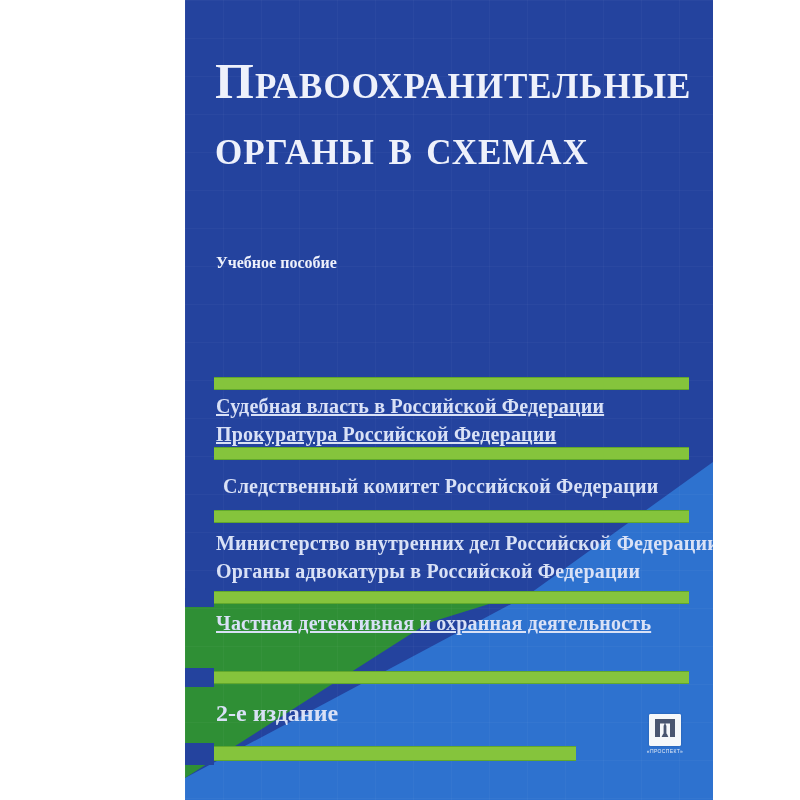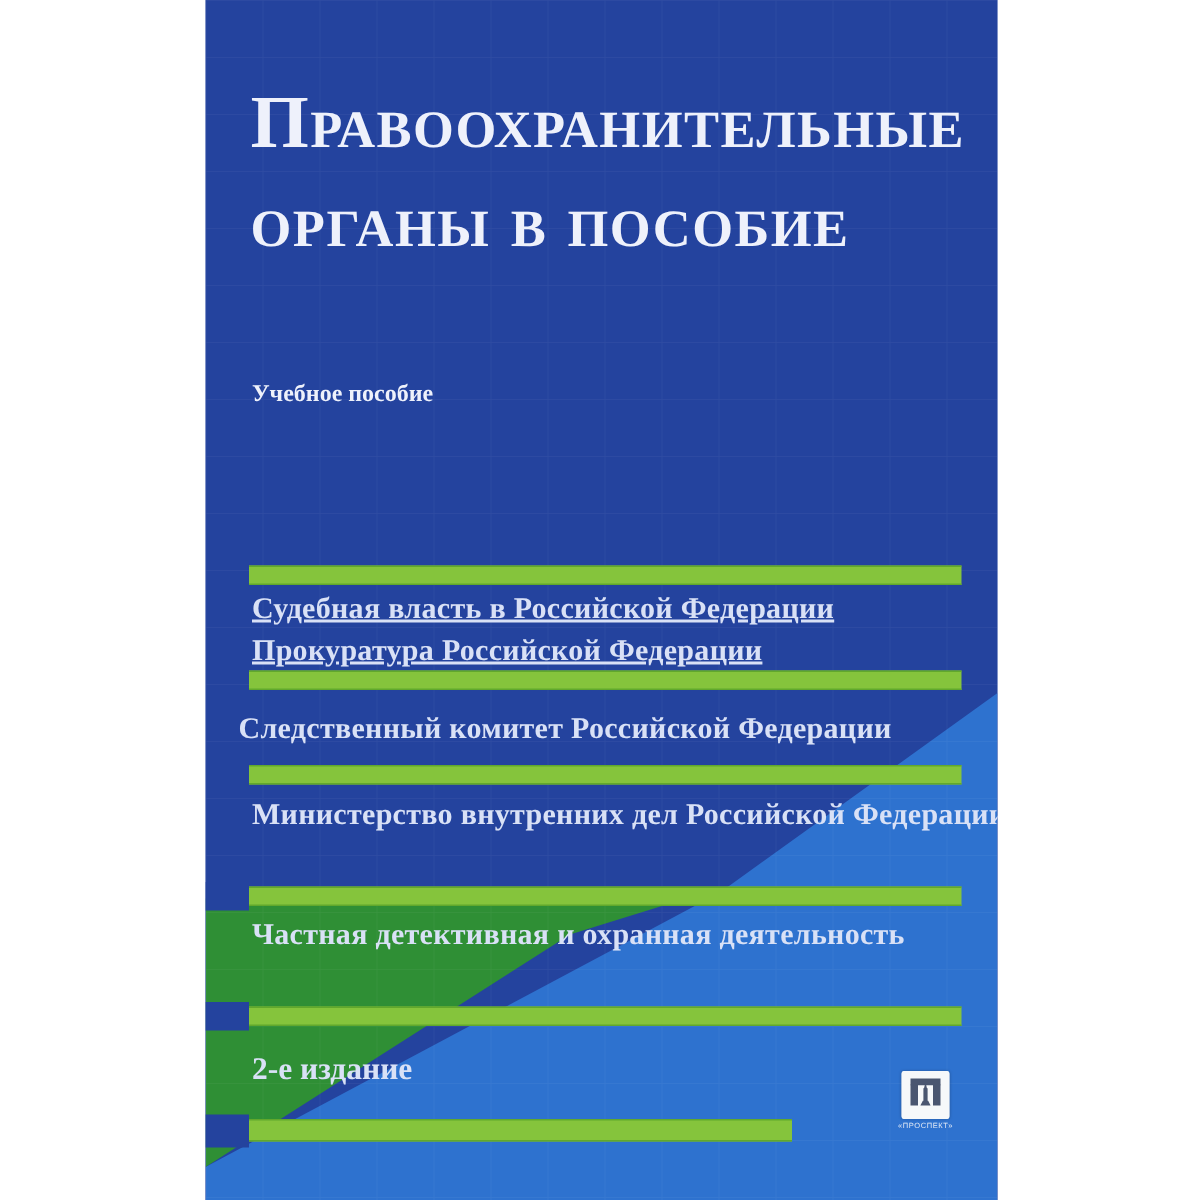--- a/index.html
+++ b/index.html
@@ -1,18 +1,18 @@
 <!DOCTYPE html>
 <html style="--page-bg: #ffffff; --base-blue: #24439e; --light-blue: #2e72cf; --dark-green: #2f8f35; --stripe-green: #85c43c; --stripe-edge: #61a82c; --text-light: #d9e1f6; --title-white: #eef1fb; --logo-navy: #4a5670;"><head>
 <meta charset="utf-8">
 <style>
   html,body { margin:0; padding:0; background:#ffffff; }
   .canvas {
     position:relative; width:731px; height:800px; background:var(--page-bg,#ffffff);
-    font-family:"Liberation Serif", serif; overflow:hidden;
+    font-family:"Liberation Serif", serif; overflow:hidden;margin-left:48px;
   }
   .cover {
     position:absolute; left:137px; top:0; width:528px; height:800px;
     background:var(--base-blue,#24439e); overflow:hidden;
   }
   .cover svg.bg { position:absolute; left:0; top:0; z-index:0; display:block; }
 
   .stripe {
     position:absolute; left:29px; width:475px; height:13px; z-index:2;
     background:var(--stripe-green,#85c43c); box-sizing:border-box;
@@ -30,25 +30,25 @@
 
   .title {
     left:30px; top:48px; width:480px;
     font-size:50px; line-height:66px; font-weight:bold;
     font-variant:small-caps; letter-spacing:1px;
     color:var(--title-white,#eef1fb);
   }
   .subtitle { left:31px; top:254px; font-size:16px; font-weight:bold; color:var(--title-white,#eef1fb); }
 
   .topics { font-size:20px; line-height:28px; font-weight:bold; letter-spacing:0.2px; }
-  .g1 { left:31px; top:392px;text-decoration:underline; } .g2 { left:22px; top:472px; }
-  .g3 { left:31px; top:529px; } .g4 { left:31px; top:609px; }
+  .g1 { left:31px; top:392px;text-decoration:underline; } .g2 { left:38px; top:472px; }
+  .g3 { left:31px; top:529px; } .g4 { left:31px; top:609px;text-decoration:underline; }
   .topics div { white-space:nowrap; }
 
-  .edition { left:31px; top:700px; font-size:21px; font-weight:bold; }
+  .edition { left:31px; top:700px; font-size:24px; font-weight:bold; }
 
   .logo { position:absolute; left:464px; top:714px; width:32px; z-index:3; }
   .logo .plate {
     width:32px; height:32px; background:#f6f8fa; border-radius:2px;
     box-shadow:0 0 2px rgba(0,0,0,0.25); display:block;
   }
   .logo .caption {
     position:absolute; left:-9px; top:34px; width:50px; text-align:center;
     font-family:"Liberation Sans", sans-serif;
     font-size:5px; letter-spacing:0.4px; color:#e3eaf5; white-space:nowrap;
@@ -78,36 +78,37 @@
 
     <div class="stripe s1"></div>
     <div class="stripe s2"></div>
     <div class="stripe s3"></div>
     <div class="stripe s4"></div>
     <div class="stripe s5"></div>
     <div class="stripe s6"></div>
 
     <div class="txt title">
       <div>Правоохранительные</div>
-      <div>органы в пособие</div>
+      <div>органы в схемах</div>
     </div>
 
     <div class="txt subtitle">Учебное пособие</div>
 
     <div class="txt topics g1">
       <div>Судебная власть в Российской Федерации</div>
       <div>Прокуратура Российской Федерации</div>
     </div>
 
     <div class="txt topics g2">
       <div>Следственный комитет Российской Федерации</div>
     </div>
 
     <div class="txt topics g3">
       <div>Министерство внутренних дел Российской Федерации</div>
+      <div>Органы адвокатуры в Российской Федерации</div>
     </div>
 
     <div class="txt topics g4">
       <div>Частная детективная и охранная деятельность</div>
     </div>
 
     <div class="txt edition">2-е издание</div>
 
     <div class="logo">
       <span class="plate">

